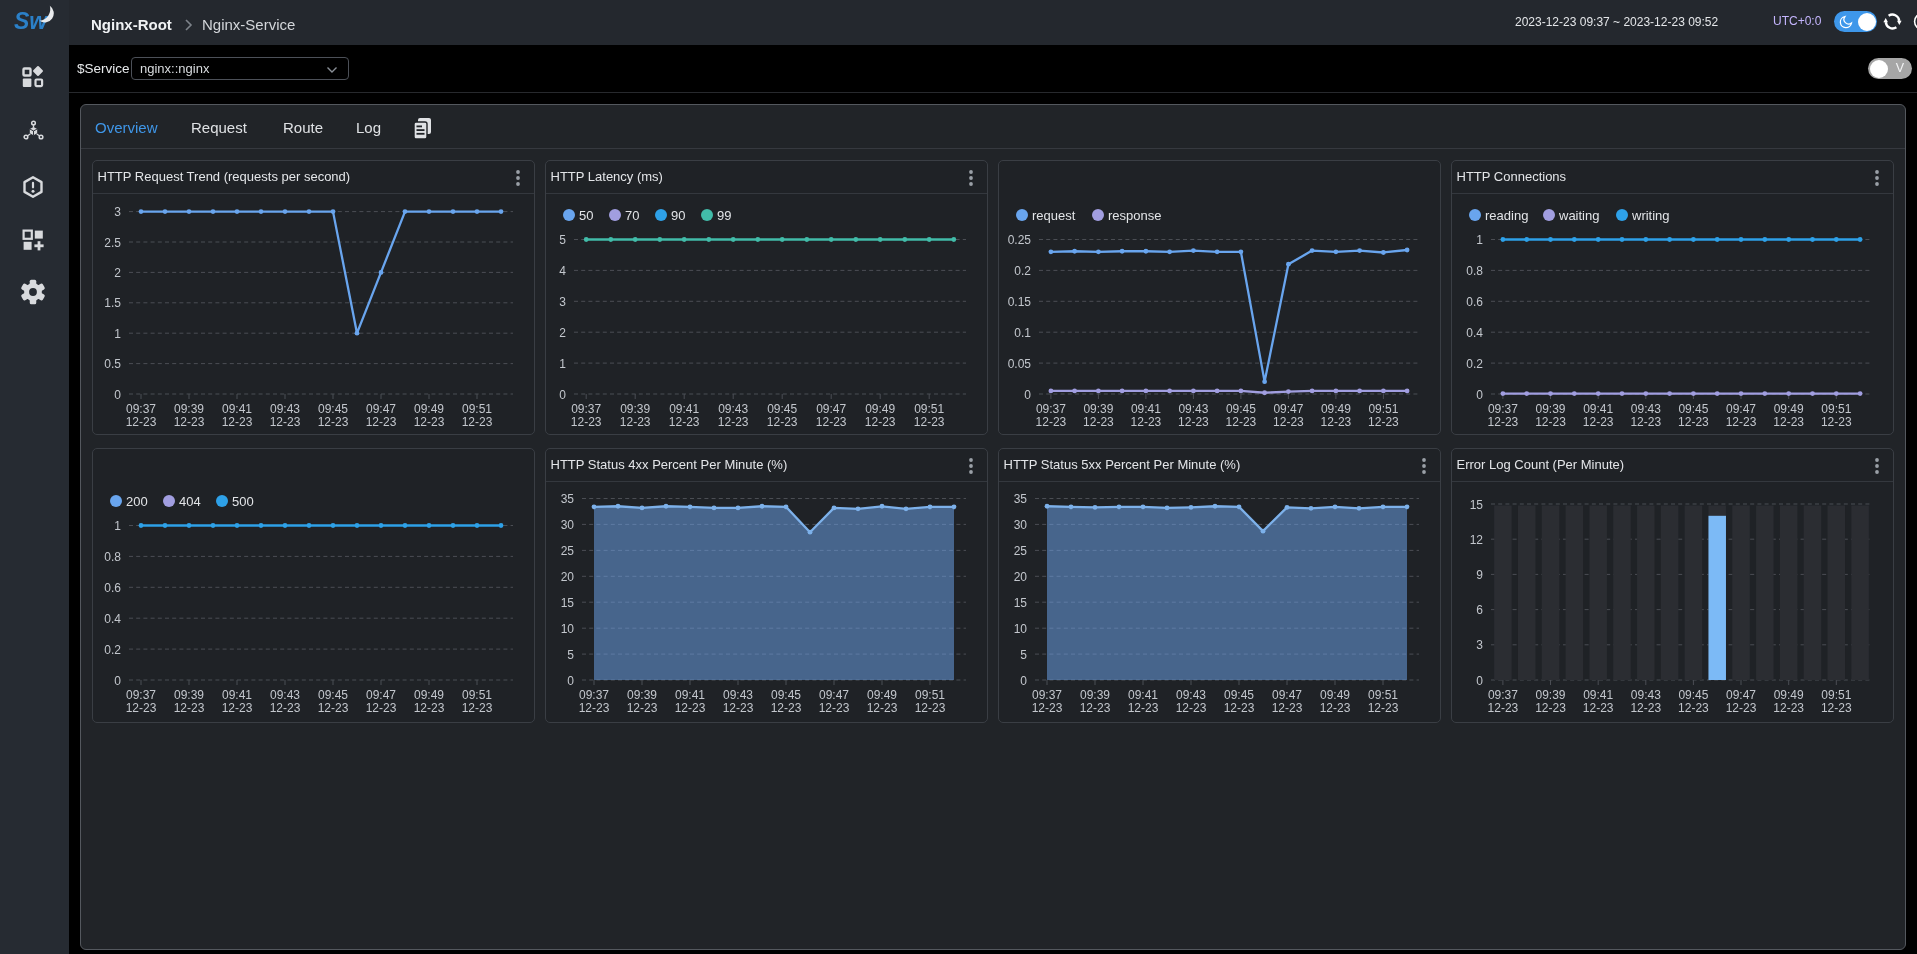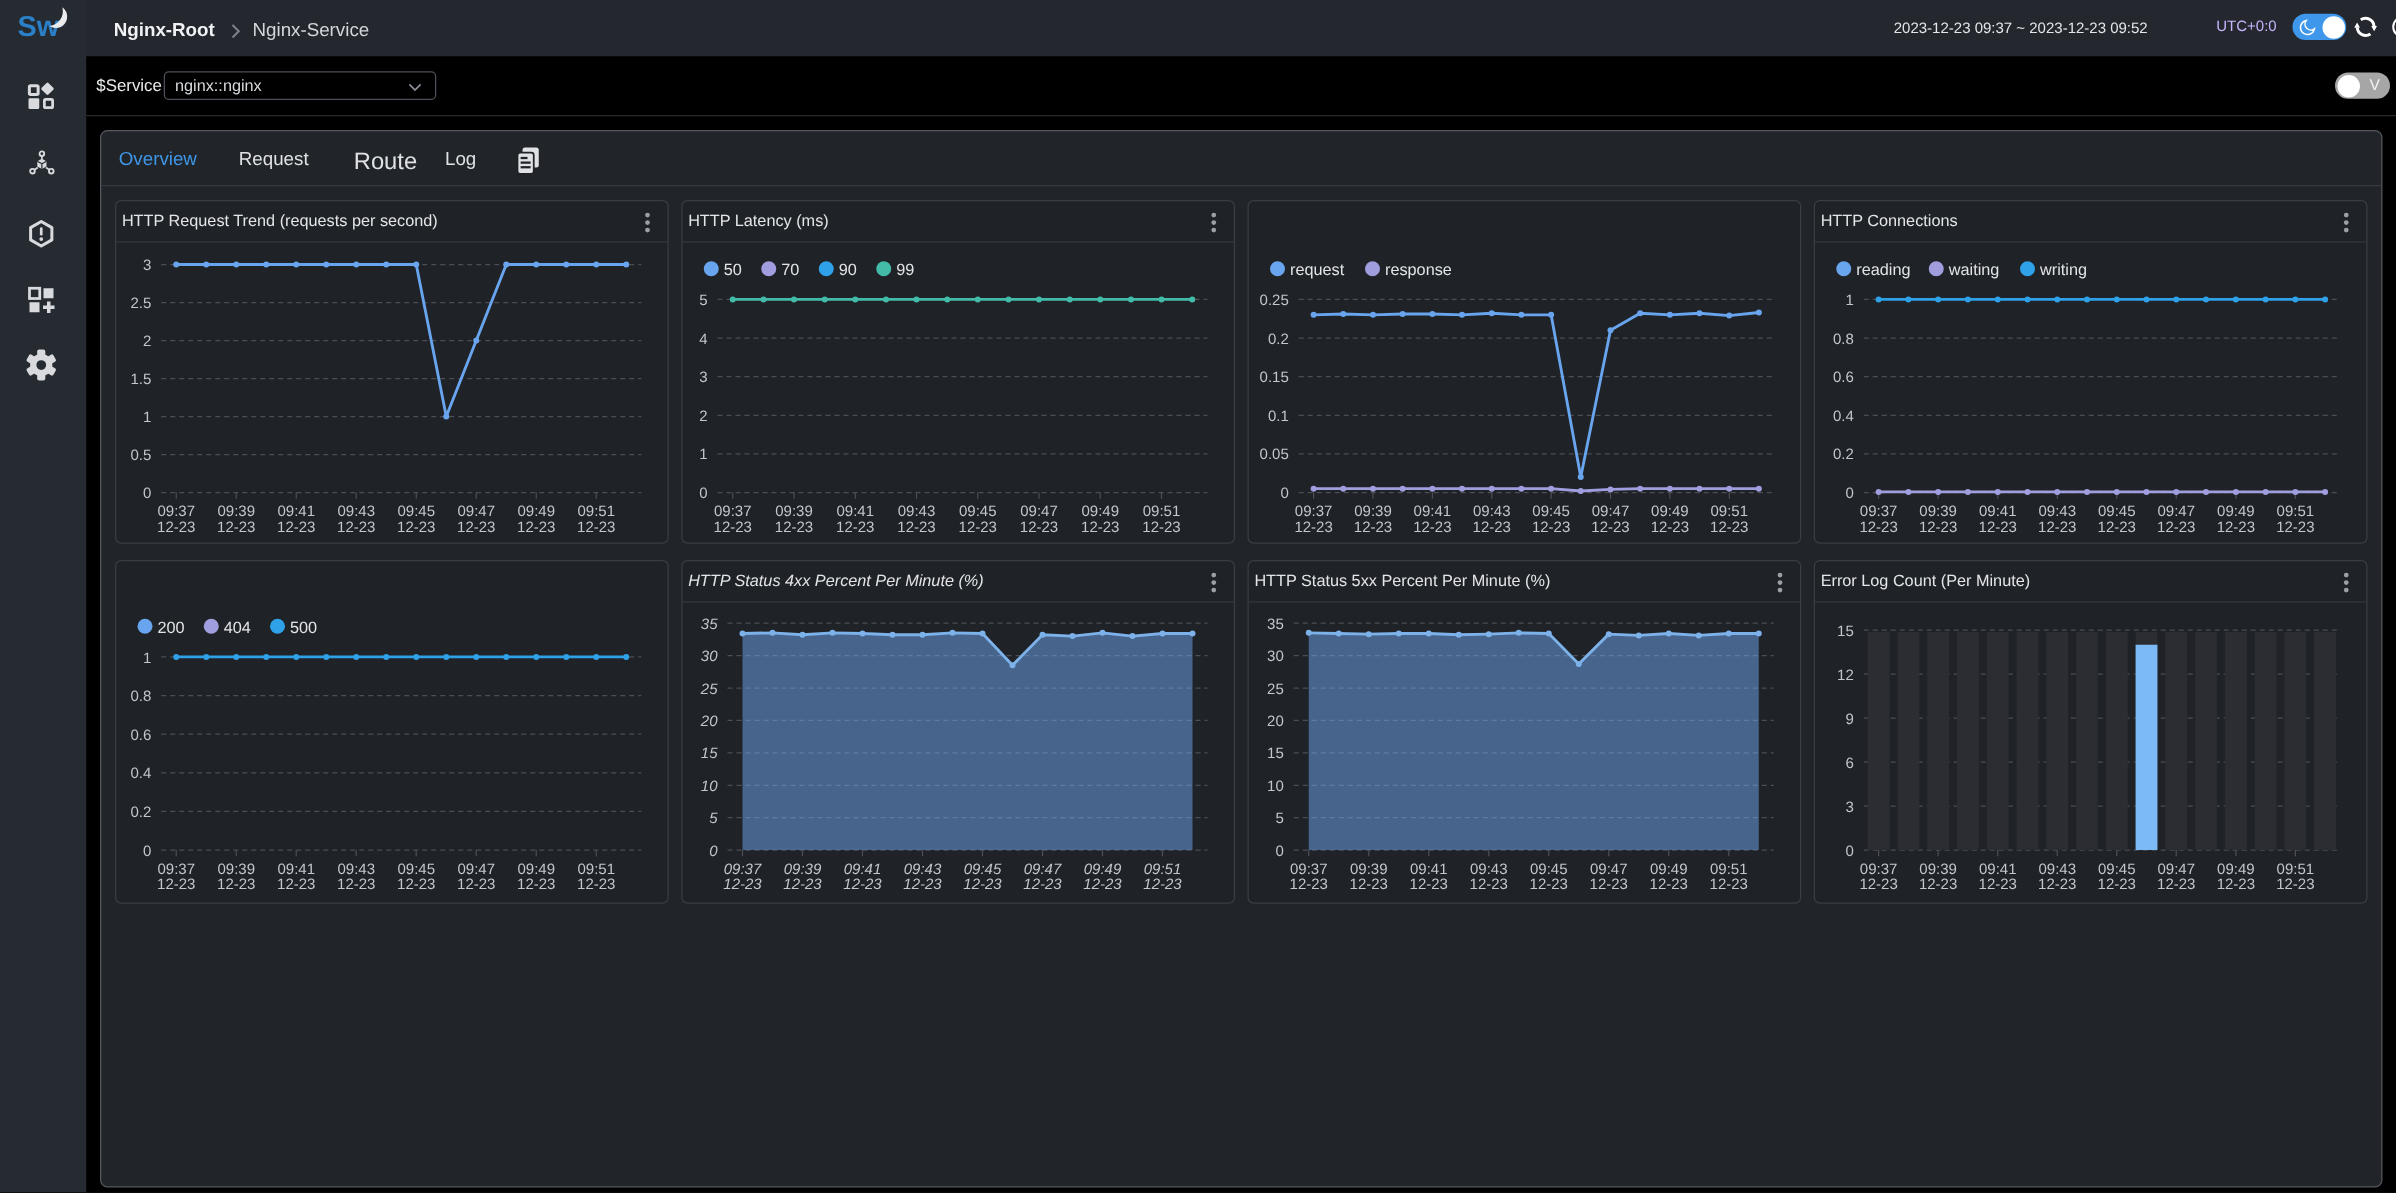--- a/index.html
+++ b/index.html
@@ -49,21 +49,21 @@
         <svg style="position:absolute;right:10px;top:7px" width="12" height="10" viewBox="0 0 12 10">
           <path d="M1.5 2.5 L6 7 L10.5 2.5" fill="none" stroke="#8a9097" stroke-width="1.4"></path>
         </svg>
       </div>
       <div style="position:absolute;left:1868px;top:58px;width:44px;height:21px;border-radius:11px;background:#a6a6a6;">
         <div style="position:absolute;left:1.5px;top:1.5px;width:18px;height:18px;border-radius:50%;background:#ffffff;"></div>
         <span style="position:absolute;right:8px;top:3px;font-size:12.5px;color:#f2f3f4;">V</span>
       </div>
     </div>
 <div class="sidebar">
-      <div style="position:absolute;left:0;top:0;width:69px;height:40px;">
+      <div style="position:absolute;left:0;top:0;width:69px;height:40px;font-style:italic;">
         <span style="position:absolute;left:14px;top:8px;font-weight:700;font-size:23px;color:#2b80c8;">Sw</span>
         <svg style="position:absolute;left:37px;top:4px" width="17" height="23" viewBox="0 0 17 23">
           <path d="M12.8 1.8 A 8.1 8.1 0 0 1 2.6 16.8 A 11.8 11.8 0 0 0 12.8 1.8 Z" fill="#e9ebed"></path>
         </svg>
       </div>
       <svg style="position:absolute;left:21px;top:65px" width="24" height="24" viewBox="0 0 24 24">
         <rect x="2.5" y="3.5" width="7" height="7" rx="1" fill="none" stroke="#d8dadd" stroke-width="2.4"></rect>
         <rect x="13.2" y="2.2" width="7.6" height="7.6" rx="1" fill="#d8dadd" transform="rotate(45 17 6)"></rect>
         <rect x="1.8" y="13.5" width="8.6" height="8.6" rx="1" fill="#d8dadd"></rect>
         <rect x="14.5" y="14.5" width="6.6" height="6.6" rx="1" fill="none" stroke="#d8dadd" stroke-width="2.2"></rect>
@@ -98,21 +98,21 @@
         <rect x="9.0" y="0.6" width="6" height="6" rx="1.4" fill="#d8dadd" transform="rotate(180 12 12)"></rect>
         <rect x="9.0" y="0.6" width="6" height="6" rx="1.4" fill="#d8dadd" transform="rotate(240 12 12)"></rect>
         <rect x="9.0" y="0.6" width="6" height="6" rx="1.4" fill="#d8dadd" transform="rotate(300 12 12)"></rect>
         <circle cx="12" cy="12" r="3.6" fill="#262b32"></circle>
       </svg>
     </div>
 <div class="panel"></div>
 <div class="tabs">
       <span style="position:absolute;left:95px;top:119px;font-size:15px;color:#3f96e8;">Overview</span>
       <span style="position:absolute;left:191px;top:119px;font-size:15px;color:#dfe1e4;">Request</span>
-      <span style="position:absolute;left:283px;top:119px;font-size:19px;color:#dfe1e4;">Route</span>
+      <span style="position:absolute;left:283px;top:119px;font-size:15px;color:#dfe1e4;">Route</span>
       <span style="position:absolute;left:356px;top:119px;font-size:15px;color:#dfe1e4;">Log</span>
       <svg style="position:absolute;left:413px;top:117px" width="19" height="23" viewBox="0 0 19 23">
         <rect x="5" y="1" width="13" height="16" rx="2" fill="#dfe1e4"></rect>
         <rect x="1" y="5" width="13" height="17" rx="2" fill="#dfe1e4" stroke="#1f2226" stroke-width="1.4"></rect>
         <rect x="3.5" y="8.5" width="5.5" height="1.8" fill="#1f2226"></rect>
         <rect x="3.5" y="12.2" width="8" height="1.8" fill="#1f2226"></rect>
         <rect x="3.5" y="15.9" width="8" height="1.8" fill="#1f2226"></rect>
       </svg>
       <div style="position:absolute;left:81px;top:148px;width:1824px;height:1px;background:#36393f;"></div>
     </div>
@@ -469,21 +469,21 @@
 <circle cx="384.0" cy="76.50" r="2.4" fill="#2ea1e8"></circle>
 <circle cx="408.0" cy="76.50" r="2.4" fill="#2ea1e8"></circle>
 <circle cx="23.0" cy="52.0" r="6" fill="#69a5ee"></circle>
 <text x="33.0" y="52.5" fill="#e2e4e7" font-size="13" dominant-baseline="central">200</text>
 <circle cx="76.0" cy="52.0" r="6" fill="#a19ee0"></circle>
 <text x="86.0" y="52.5" fill="#e2e4e7" font-size="13" dominant-baseline="central">404</text>
 <circle cx="129.0" cy="52.0" r="6" fill="#2ea1e8"></circle>
 <text x="139.0" y="52.5" fill="#e2e4e7" font-size="13" dominant-baseline="central">500</text>
 </svg>
     </div>
-<div class="card" style="left:545px;top:448px;font-style:italic;">
+<div class="card" style="left:545px;top:448px;">
       <div class="ctitle">HTTP Status 4xx Percent Per Minute (%)<svg class="menu" width="8" height="20" viewBox="0 0 8 20">
           <circle cx="4" cy="4" r="1.9" fill="#9aa0a7"></circle>
           <circle cx="4" cy="10" r="1.9" fill="#9aa0a7"></circle>
           <circle cx="4" cy="16" r="1.9" fill="#9aa0a7"></circle>
         </svg></div>
       <svg class="plot" width="443" height="275" viewBox="0 0 443 275">
 <line x1="36.0" y1="49.5" x2="420.0" y2="49.5" stroke="#4b4e54" stroke-width="1" stroke-dasharray="4 3.2"></line>
 <text x="28.0" y="50.0" fill="#c3c7cd" font-size="12" text-anchor="end" dominant-baseline="central">35</text>
 <line x1="36.0" y1="75.4" x2="420.0" y2="75.4" stroke="#4b4e54" stroke-width="1" stroke-dasharray="4 3.2"></line>
 <text x="28.0" y="75.9" fill="#c3c7cd" font-size="12" text-anchor="end" dominant-baseline="central">30</text>

